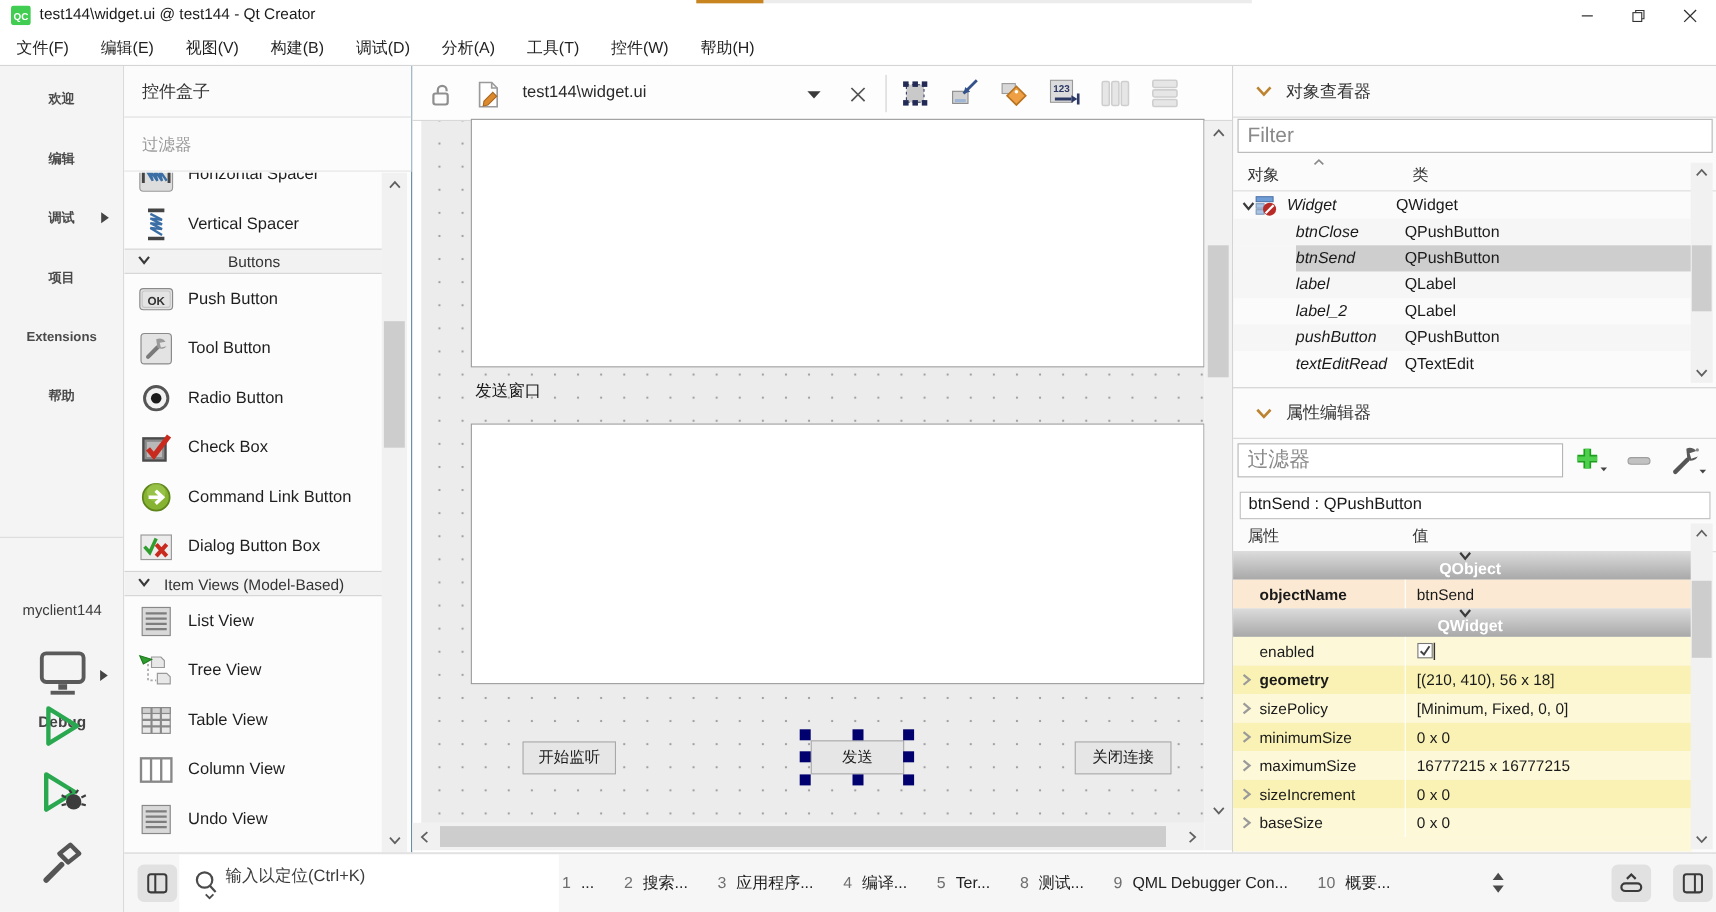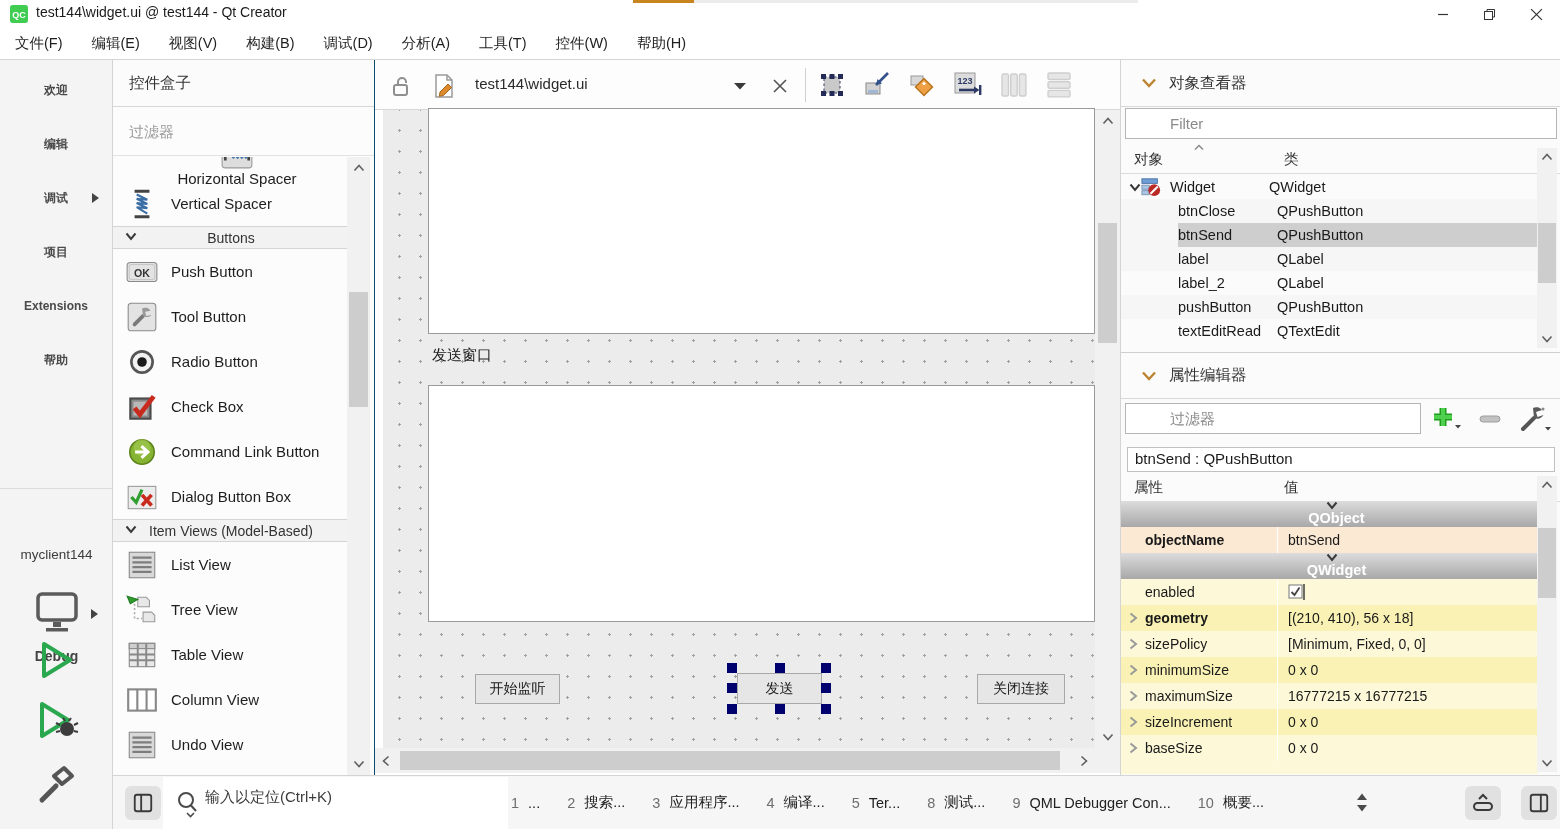--- a/index.html
+++ b/index.html
@@ -35,21 +35,21 @@
   .kit-config { position:absolute; left:0; top:588px; width:113px; text-align:center; font-size:14px; font-weight:600; color:#444; }
   .run-btn { position:absolute; left:34px; width:46px; height:46px; }
 
   
   .widgetbox { position:absolute; left:113px; top:60px; width:262px; height:715px; background:#fcfcfc; border-right:1px solid #0c4a6e; }
   .wb-title { height:47px; border-bottom:1px solid #d8d8d8; display:flex; align-items:center; padding-left:16px; font-size:15.5px; color:#333; background:#fbfbfb; }
   .wb-filter { height:49px; border-bottom:1px solid #e3e3e3; display:flex; align-items:center; padding-left:16px; background:#fcfcfc; }
   .wb-filter input { border:none; outline:none; background:transparent; font-size:15px; color:#333; width:200px; font-family:inherit; }
   .wb-filter input::placeholder { color:#9a9a9a; }
   .wb-list { position:absolute; left:0; top:97px; width:236px; bottom:0; overflow:hidden; }
-  .wb-list > :first-child { margin-top:-21px;flex-direction:column; }
+  .wb-list > :first-child { margin-top:-21px; }
   .wb-item { height:45px; display:flex; align-items:center; }
   .wb-icon { width:34px; height:34px; margin-left:12px; flex:none; }
   .wb-icon svg { width:34px; height:34px; }
   .wb-label { margin-left:12px; font-size:15px; color:#1e1e1e; }
   .wb-header { height:23px; background:#f2f2f2; border-top:1px solid #d4d4d4; border-bottom:1px solid #d4d4d4; display:flex; align-items:center; position:relative; }
   .wb-chevron { position:absolute; left:12px; top:5px; }
   .wb-header-label { width:100%; text-align:center; font-size:14px; color:#333; }
 
   
   .sb { background:#f1f1f1; }
@@ -79,36 +79,36 @@
   .ed-hscroll { position:absolute; left:0; top:638px; width:720px; height:25px; }
   .ed-hscroll .sb-thumb { top:3px; height:19px; left:25px; width:660px; }
   .ed-vscroll { position:absolute; left:720px; top:0; width:25px; height:638px; }
   .ed-vscroll .sb-thumb { left:3px; width:19px; top:113px; height:120px; }
   .sb-corner { position:absolute; left:720px; top:638px; width:25px; height:25px; background:#f1f1f1; }
 
   
   .rightpanel { position:absolute; left:1120px; top:60px; width:440px; height:715px; background:#fbfbfb; border-left:1px solid #d4d4d4; }
   .rp-header { height:47px; border-bottom:1px solid #d8d8d8; display:flex; align-items:center; padding-left:20px; gap:12px; font-size:15.5px; color:#333; }
   .rp-filter { position:absolute; left:4px; height:31px; background:#fff; border:1px solid #b5b5b5; display:flex; align-items:center; padding-left:8px; }
-  .rp-filter input { border:none; outline:none; font-size:15px; color:#000000; width:95%; background:transparent; font-family:inherit;margin-left:36px; }
+  .rp-filter input { border:none; outline:none; font-size:19px; color:#000000; width:95%; background:transparent; font-family:inherit; }
   .rp-filter input::placeholder { color:#8a8a8a; }
   .col-header { position:absolute; left:0; width:440px; height:30px; border-bottom:1px solid #dcdcdc; font-size:14.5px; color:#333; }
   .col-header .c1 { position:absolute; left:13px; top:6px; }
   .col-header .c2 { position:absolute; left:163px; top:6px; }
   .col-header .sort { position:absolute; left:72px; top:0px; }
 
   .oi-rows { position:absolute; left:0; top:115px; width:417px; }
   .oi-row { height:24px; display:flex; align-items:center; font-size:14.5px; color:#1a1a1a; position:relative; }
   .oi-row:nth-child(2n) { background:#f6f6f6; }
   .oi-row.selected { background:linear-gradient(to right, #f6f6f6 57px, #cecece 57px); }
   .oi-chevron { width:20px; padding-left:8px; flex:none; }
   .oi-icon { width:29px; flex:none; }
   .oi-icon svg { width:20px; height:20px; }
   .oi-row.child { padding-left:57px; }
-  .oi-object { width:99px; flex:none; }
+  .oi-object { width:99px; flex:none;font-style:italic; }
   .oi-class { flex:1; }
 
   .oi-scroll { position:absolute; right:3px; top:88px; width:20px; height:200px; }
   .oi-scroll .sb-thumb { left:1px; width:18px; top:75px; height:60px; }
 
   .pe-toolbtn { position:absolute; display:flex; align-items:center; justify-content:center; }
   .pe-name-box { position:absolute; left:6px; top:387px; width:428px; height:25px; background:#fff; border:1px solid #c0c0c0; font-size:15px; color:#1a1a1a; padding:2px 0 0 7px; }
   .pe-rows { position:absolute; left:0; top:441px; width:417px; }
   .pe-row { height:26px; display:flex; align-items:center; font-size:14px; color:#1a1a1a; }
   .pe-chevron { width:24px; padding-left:8px; flex:none; }

